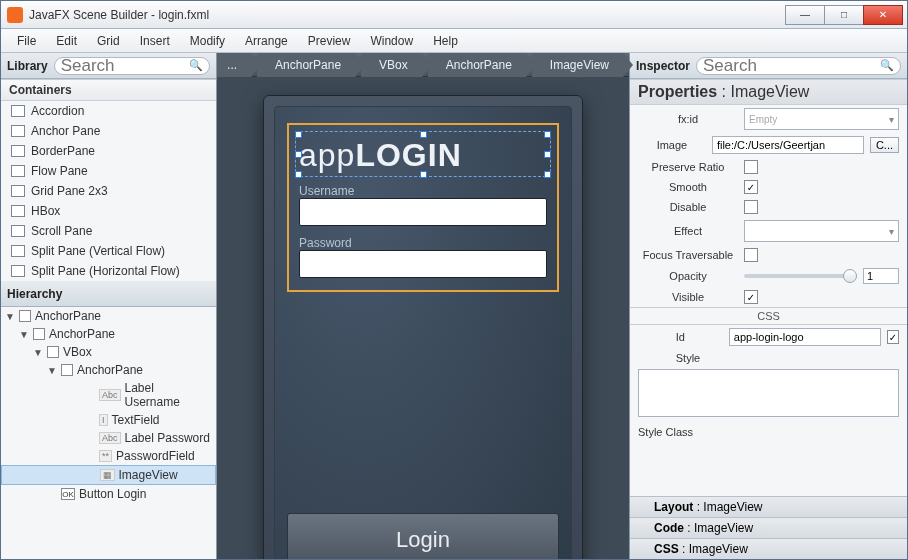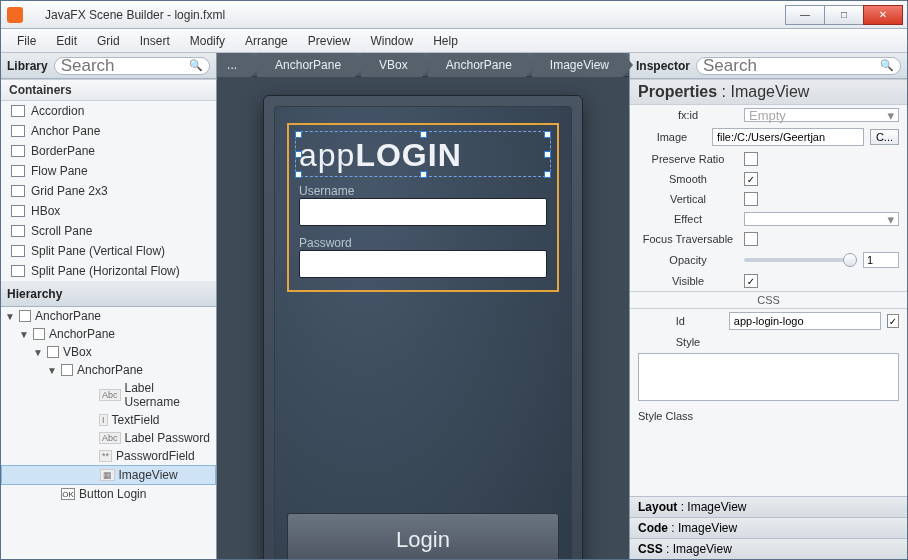--- a/index.html
+++ b/index.html
@@ -1,20 +1,20 @@
 <!DOCTYPE html>
 <html><head>
 <meta charset="utf-8">
 <style>
   * { box-sizing: border-box; margin: 0; padding: 0; font-family: "Segoe UI", Tahoma, sans-serif; }
   body { width: 908px; height: 560px; background: #b8c5d4; overflow: hidden; }
 
   
   .window { width: 100%; height: 100%; border: 1px solid #5a6f8a; display: flex; flex-direction: column; }
-  .titlebar { height: 28px; background: linear-gradient(#fdfdfd,#e6e9ee); display: flex; align-items: center; border-bottom: 1px solid #a7b2c0; gap: 16px; }
+  .titlebar { height: 28px; background: linear-gradient(#fdfdfd,#e6e9ee); display: flex; align-items: center; border-bottom: 1px solid #a7b2c0; }
   .titlebar .app-icon { width:16px; height:16px; margin:0 6px; background:#f36b21; border-radius:3px; }
   .titlebar .title { font-size:12px; color:#333; flex:1; }
   .winbtns { display:flex; height:20px; margin-right:4px; }
   .winbtn { width:40px; height:20px; border:1px solid #8898ac; background:linear-gradient(#fdfdfd,#dfe5ec); margin-left:-1px; display:flex; align-items:center; justify-content:center; font-size:10px; color:#333; cursor:pointer; }
   .winbtn.close { background:linear-gradient(#f07a6e,#d63a23); color:#fff; border-color:#9b2b1f; }
 
   .menubar { height:24px; background:linear-gradient(#fafbfc,#ebeef2); display:flex; align-items:center; gap:4px; padding:0 8px; border-bottom:1px solid #b6bfcb; font-size:12px; }
   .menubar span { padding:2px 8px; cursor:pointer; color:#333; }
 
   .body { flex:1; display:flex; min-height:0; }
@@ -65,26 +65,26 @@
   
   .right { width:278px; background:#f4f6f8; border-left:1px solid #8a98a9; display:flex; flex-direction:column; }
   .props { flex:1; overflow:auto; font-size:12px; }
   .subhead { background:linear-gradient(#e8eaee,#dadfe4); border-top:1px solid #c7ced6; border-bottom:1px solid #c7ced6; padding:3px 8px; font-size:16px; color:#333; }
   .subhead b { font-weight:bold; }
   .prop-row { display:flex; align-items:center; padding:3px 8px; gap:6px; }
   .prop-row .plabel { width:100px; text-align:center; font-size:11px; color:#333; }
   .prop-row input[type=text] { flex:1; border:1px solid #a9b2be; padding:2px 4px; font-size:11px; background:#fff; }
   .prop-row .cb { width:14px; height:14px; border:1px solid #888; background:#fff; display:flex; align-items:center; justify-content:center; font-size:10px; }
   .prop-row .btn-sm { border:1px solid #a0a9b4; background:linear-gradient(#fdfdfd,#e7ebef); padding:1px 5px; font-size:11px; cursor:pointer; }
-  .prop-row .combo { flex:1; height:14px; border:1px solid #a9b2be; background:#fff; display:flex; align-items:center; justify-content:flex-end; padding:0 4px; color:#888; font-size:13px; }
+  .prop-row .combo { flex:1; height:22px; border:1px solid #a9b2be; background:#fff; display:flex; align-items:center; justify-content:flex-end; padding:0 4px; color:#888; font-size:10px; }
   .slider { flex:1; height:4px; background:#c9d1da; position:relative; border-radius:2px; }
   .slider .thumb { position:absolute; right:0; top:-5px; width:14px; height:14px; border-radius:50%; background:linear-gradient(#fff,#dfe5ec); border:1px solid #9aa5b2; }
   .prop-row .num { width:36px; border:1px solid #a9b2be; padding:1px 3px; font-size:11px; }
   .style-area { width:100%; height:48px; border:1px solid #a9b2be; background:#fff; margin-top:2px; }
-  .panel-strip { background:linear-gradient(#e8ebee,#d6dce2); border-top:1px solid #b6bfcb; padding:3px 8px; font-size:12px; }
+  .panel-strip { background:linear-gradient(#e8ebee,#d6dce2); border-top:1px solid #b6bfcb; padding:3px 24px; font-size:12px; }
   .panel-strip b { font-weight:bold; }
 </style>
 </head>
 <body>
 
 <div class="window">
 
   <div class="titlebar">
     <div class="app-icon"></div>
     <div class="title">JavaFX Scene Builder - login.fxml</div>
@@ -261,21 +261,21 @@
         </div>
         <div class="prop-row">
           <span class="plabel">Preserve Ratio</span>
           <span class="cb"></span>
         </div>
         <div class="prop-row">
           <span class="plabel">Smooth</span>
           <span class="cb">✓</span>
         </div>
         <div class="prop-row">
-          <span class="plabel">Vertical</span>
+          <span class="plabel">Disable</span>
           <span class="cb"></span>
         </div>
         <div class="prop-row">
           <span class="plabel">Effect</span>
           <div class="combo">▾</div>
         </div>
         <div class="prop-row">
           <span class="plabel">Focus Traversable</span>
           <span class="cb"></span>
         </div>

